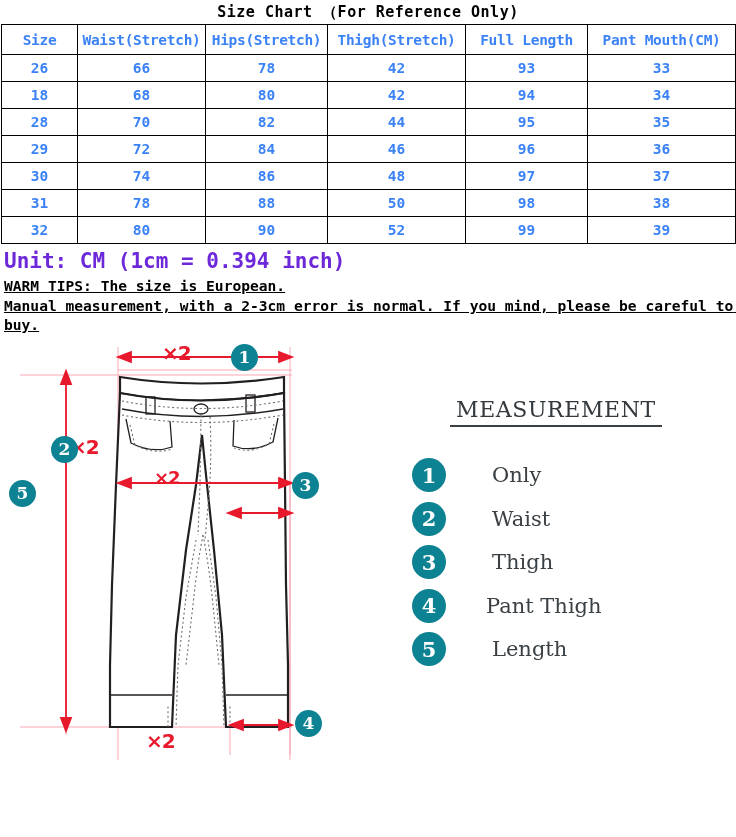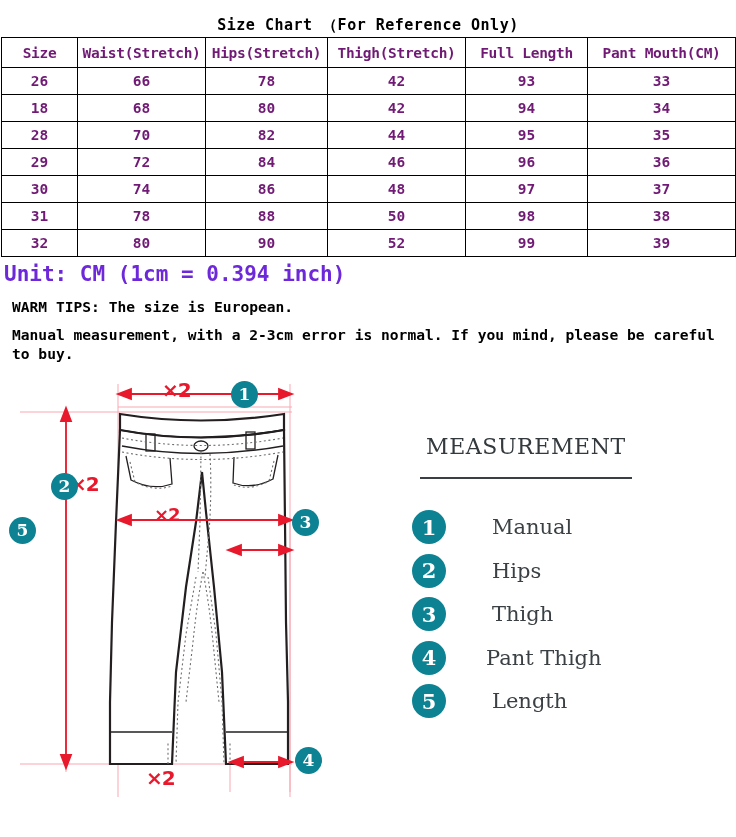--- a/index.html
+++ b/index.html
@@ -16,40 +16,40 @@
     overflow: hidden;
   }
 
   
   .chart-title {
     text-align: center;
     font-family: "DejaVu Sans Mono", "Liberation Mono", monospace;
     font-size: 15px;
     font-weight: 700;
     letter-spacing: 0.5px;
-    padding-top: 16px;
+    padding-top: 3px;
     height: 21px;
     line-height: 19px;
     white-space: pre;
   }
 
   
   table.size-table {
     border-collapse: collapse;
     width: 734px;
     margin: 0 1px;
     table-layout: fixed;
   }
   table.size-table th,
   table.size-table td {
     border: 1px solid #000000;
     text-align: center;
     font-family: "DejaVu Sans Mono", "Liberation Mono", monospace;
     font-weight: 700;
-    color: #701a75;
+    color: #3b82f6;
     padding: 0;
   }
   table.size-table th {
     height: 29px;
     font-size: 14.5px;
     letter-spacing: -0.3px;
     white-space: nowrap;
   }
   table.size-table td {
     height: 26px;
@@ -76,21 +76,21 @@
 
   
   .tips {
     padding: 0 2px 0 4px;
     font-family: "DejaVu Sans Mono", "Liberation Mono", monospace;
     font-size: 14.6px;
     font-weight: 700;
     line-height: 19.5px;
     color: #000;
   }
-  .tips p { margin: 8px; white-space: pre-wrap; }
+  .tips p { margin: 0; white-space: pre-wrap; text-decoration: underline; }
 
   
   .illustration {
     position: relative;
     width: 736px;
     height: 440px;
   }
 
   
   .legend {
@@ -98,23 +98,23 @@
     left: 404px;
     top: 62px;
     width: 320px;
   }
   .legend-title {
     font-family: "DejaVu Serif", "Liberation Serif", serif;
     font-size: 22px;
     color: #33393d;
     letter-spacing: 0.6px;
     display: inline-block;
-    padding: 0 6px 18px 6px;
+    padding: 0 6px 3px 6px;
     border-bottom: 2px solid #3a3f43;
-    margin-left: 16px;
+    margin-left: 46px;
   }
   .legend-list {
     margin-top: 27px;
   }
   .legend-row {
     display: flex;
     align-items: center;
     height: 43.5px;
   }
   .legend-badge {
@@ -373,25 +373,25 @@
     <div class="badge-abs" style="left:292px; top:137px;">3</div>
     <div class="badge-abs" style="left:295px; top:375px;">4</div>
     <div class="badge-abs" style="left:9px; top:145px;">5</div>
   </div>
 
   <div class="legend">
     <div class="legend-title">MEASUREMENT</div>
     <div class="legend-list" id="legend-list">
         <div class="legend-row">
           <div class="legend-badge">1</div>
-          <div class="legend-label">Manual</div>
+          <div class="legend-label">Only</div>
         </div>
         <div class="legend-row">
           <div class="legend-badge">2</div>
-          <div class="legend-label">Hips</div>
+          <div class="legend-label">Waist</div>
         </div>
         <div class="legend-row">
           <div class="legend-badge">3</div>
           <div class="legend-label">Thigh</div>
         </div>
         <div class="legend-row indent">
           <div class="legend-badge">4</div>
           <div class="legend-label">Pant Thigh</div>
         </div>
         <div class="legend-row">

